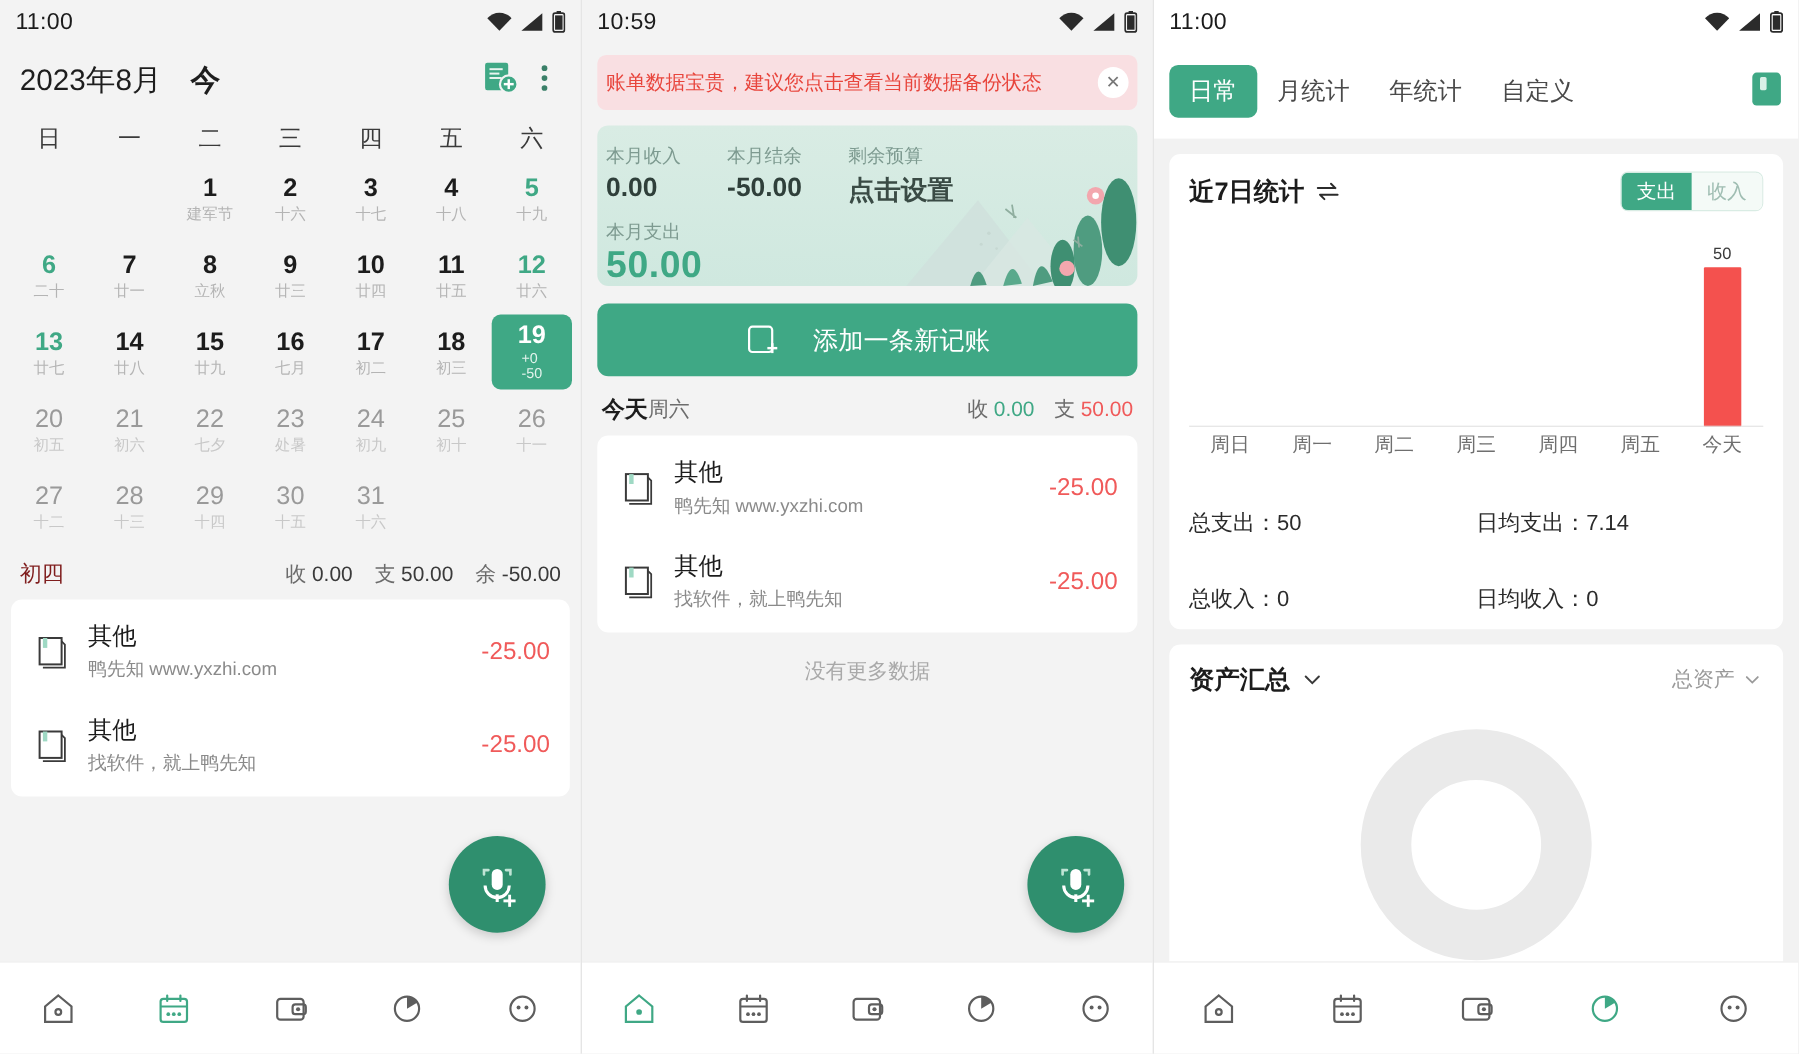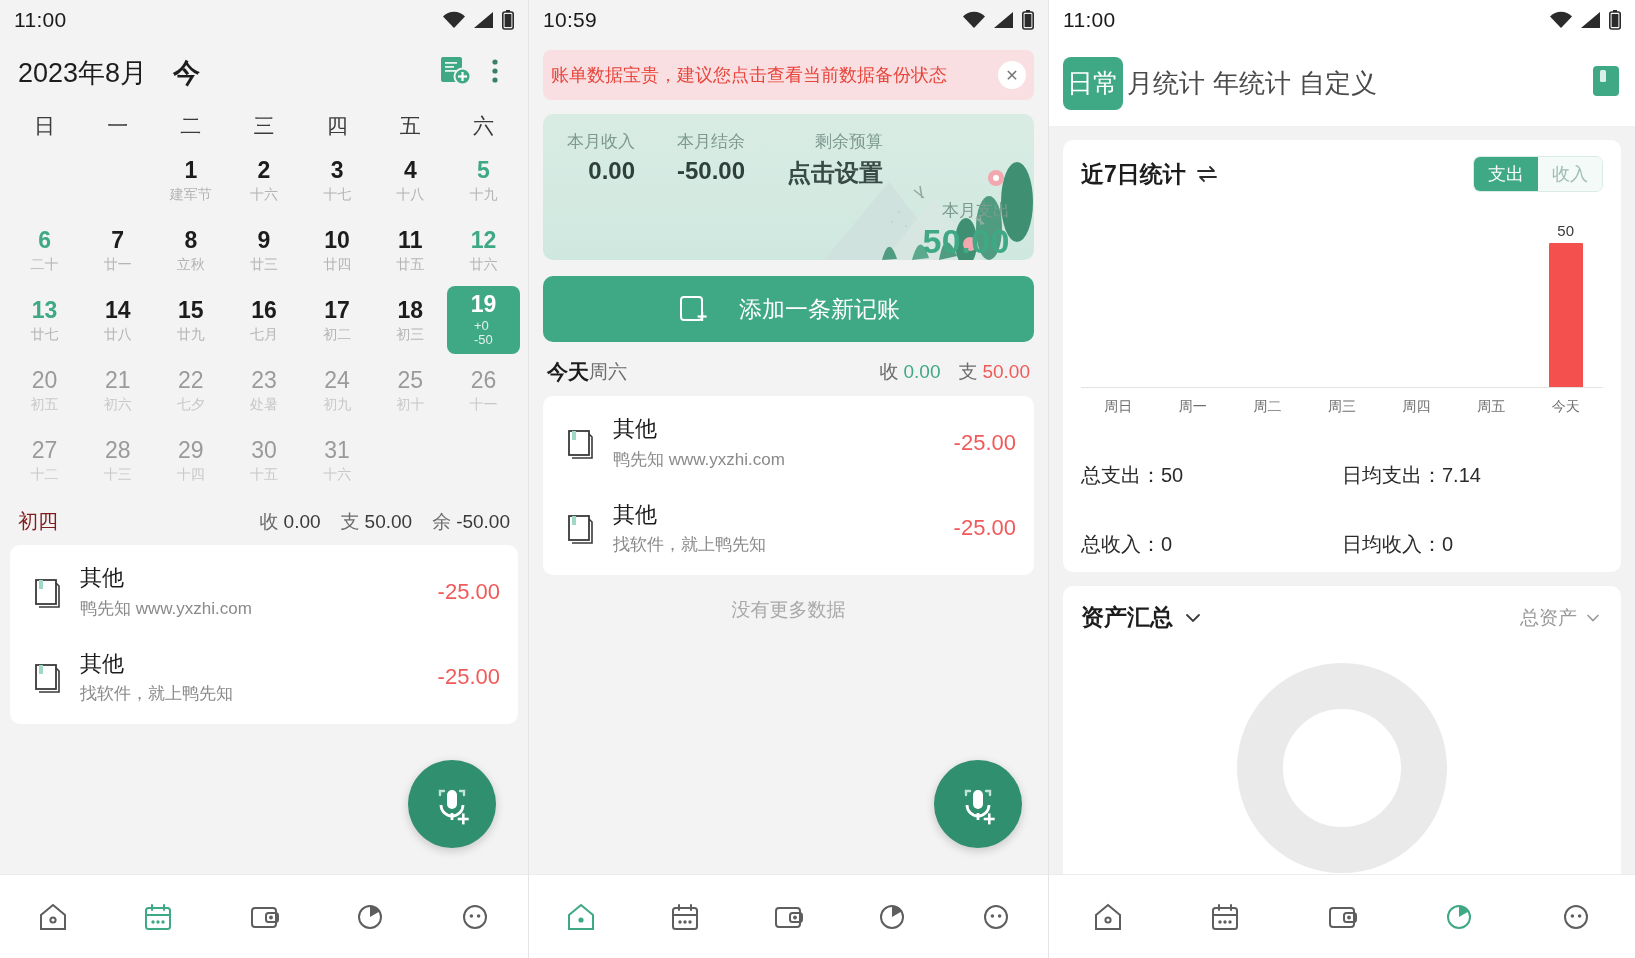--- a/index.html
+++ b/index.html
@@ -71,21 +71,21 @@
   .p2-header .spacer { flex:1; }
 
   .alert { margin:10px 14px 0 14px; background:#f9dfe2; border-radius:8px; height:50px;
     display:flex; align-items:center; padding:0 8px; }
   .alert span { flex:1; font-size:18px; color:#e8453c; }
   .alert .close { width:28px; height:28px; border-radius:50%; background:#fff;
     display:flex; align-items:center; justify-content:center; color:#777; font-size:16px; cursor:pointer; }
 
   .sumcard { margin:14px 14px 0 14px; height:146px; border-radius:10px; position:relative;
     overflow:hidden; background:linear-gradient(180deg,#d9ece4 0%, #cfe8df 100%); }
-  .sumcard .inner { position:relative; z-index:2; padding:16px 24px;text-align:right; }
+  .sumcard .inner { position:relative; z-index:2; padding:16px 8px; }
   .sum-top { display:flex; }
   .sum-col { margin-right:42px; }
   .sum-lab { font-size:17px; color:#7d9a90; }
   .sum-val { font-size:24px; font-weight:700; color:#2f3f3a; margin-top:4px; }
   .sum-val.link { font-weight:700; color:#3a4b45; }
   .sum-bot { margin-top:10px; }
   .sum-bot .sum-lab { font-size:17px; }
   .sum-big { font-size:34px; font-weight:700; color:#3fa885; margin-top:0px; letter-spacing:.5px; }
   .sumcard .art { position:absolute; right:0; bottom:0; z-index:1; }
 
@@ -98,41 +98,41 @@
   .daybar .d2 { font-size:19px; color:#6d6d6d; }
   .daybar .sp { flex:1; }
   .daybar .kv { font-size:19px; color:#6c6c6c; margin-left:18px; }
   .daybar .kv .in { color:#3fa885; margin-left:5px; }
   .daybar .kv .out { color:#f05a5a; margin-left:5px; }
 
   .nomore { text-align:center; font-size:19px; color:#a9a9a9; padding:22px 0; }
 
   
   .tabbar { background:#fff; height:86px; display:flex; align-items:center; padding:0 14px; }
-  .tab { font-size:26px; color:#4a4a4a; padding:9px 4px; border-radius:8px; cursor:pointer; }
+  .tab { font-size:22px; color:#4a4a4a; padding:9px 18px; border-radius:8px; cursor:pointer; }
   .tab.active { background:#3fa885; color:#fff; }
   .tabbar .spacer { flex:1; }
 
   .card3 { background:#fff; border-radius:10px; margin:14px 14px 0 14px; padding:16px 18px 14px 18px; }
   .c3head { display:flex; align-items:center; }
   .c3title { font-size:23px; font-weight:700; color:#1c1c1c; }
   .c3head .sp { flex:1; }
   .seg { display:flex; border:1px solid #d9ece4; border-radius:7px; overflow:hidden; }
   .seg div { font-size:18px; padding:5px 14px; color:#9fbdb2; background:#f4faf7; cursor:pointer; }
   .seg div.on { background:#3fa885; color:#fff; }
 
   .chart { position:relative; height:210px; margin-top:14px; }
   .bars { position:absolute; left:0; right:0; bottom:28px; top:0; display:grid;
     grid-template-columns:repeat(7,1fr); align-items:end; }
   .barcol { display:flex; flex-direction:column; align-items:center; justify-content:flex-end; height:100%; }
   .barval { font-size:15px; color:#3a3a3a; margin-bottom:4px; }
   .bar { width:34px; background:#f4514e; border-radius:1px; }
   .axis { position:absolute; left:0; right:0; bottom:28px; height:1px; background:#e2e2e2; }
   .xlabels { position:absolute; left:0; right:0; bottom:0; display:grid; grid-template-columns:repeat(7,1fr); }
-  .xlabels div { text-align:center; font-size:14px; color:#6f6f6f; }
+  .xlabels div { text-align:center; font-size:18px; color:#6f6f6f; }
 
   .stats { display:grid; grid-template-columns:1fr 1fr; row-gap:14px; margin-top:18px; }
   .stats div { font-size:20px; color:#2b2b2b;margin-top:28px; }
 
   .assets .c3title2 { font-size:23px; font-weight:700; color:#1c1c1c; }
   .totalasset { font-size:19px; color:#9a9a9a; display:flex; align-items:center; gap:6px; }
   .donutwrap { display:flex; align-items:center; justify-content:center; padding:26px 0 10px 0; }
 </style>
 </head>
 <body>

